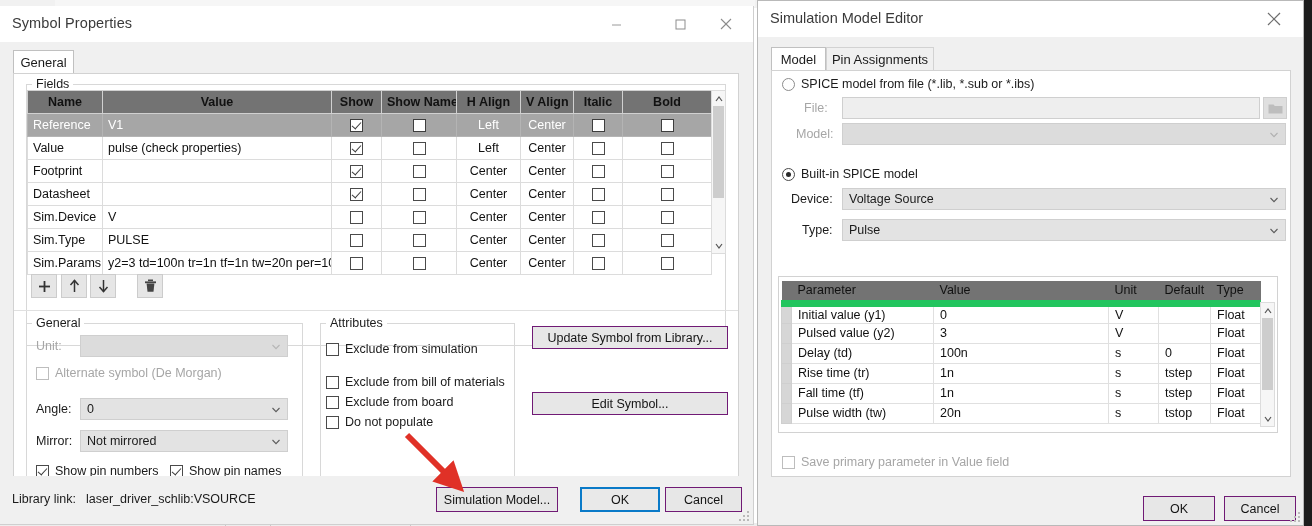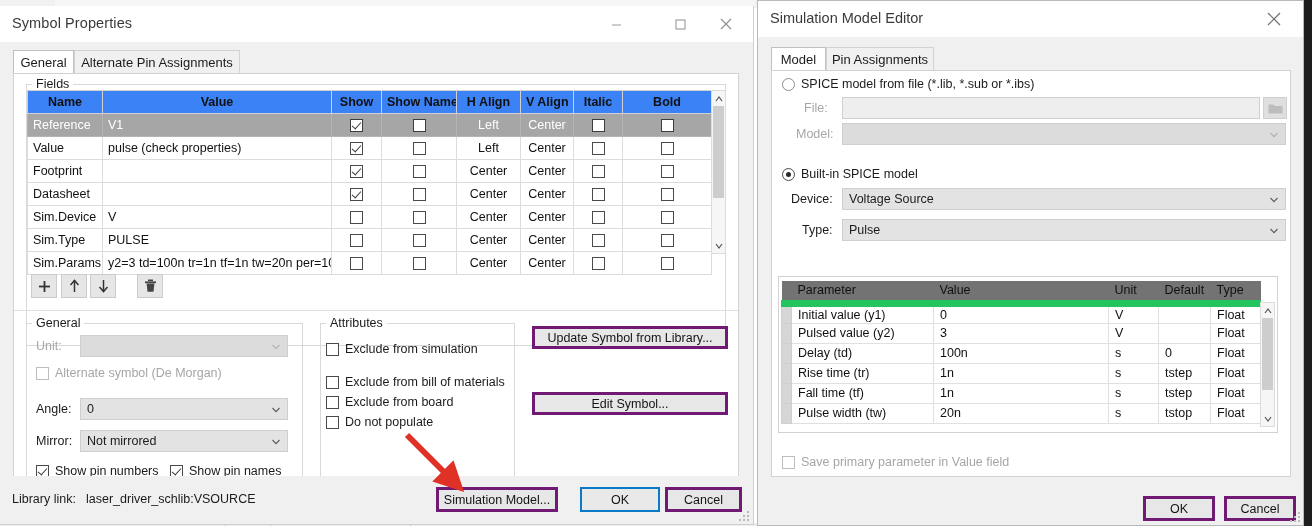--- a/index.html
+++ b/index.html
@@ -56,21 +56,21 @@
   
   .groupbox{position:absolute;border:1px solid #d8d8d8;box-sizing:border-box;}
   .grouplabel{position:absolute;background:#ffffff;padding:0 4px;font-size:12.5px;color:#1b1b1b;}
 
   
   .tbl{position:absolute;border-collapse:collapse;table-layout:fixed;}
   .tbl th,.tbl td{
     border:1px solid #dcdcdc;font-weight:normal;font-size:12.5px;color:#111;
     padding:0 5px;height:23px;box-sizing:border-box;overflow:hidden;white-space:nowrap;
   }
-  .tbl th{background:#3b82f6;font-weight:bold;text-align:center;border-color:#d0d0d0;}
+  .tbl th{background:#737373;font-weight:bold;text-align:center;border-color:#d0d0d0;}
   .tbl tr.selrow td{background:#a6a6a6;color:#ffffff;border-color:#b4b4b4;}
   .tbl td.ctr{text-align:center;}
   .tbl td.chk{text-align:center;padding:0;}
 
   .cb{
     display:inline-block;width:13px;height:13px;border:1px solid #4a4a4a;
     background:#ffffff;box-sizing:border-box;position:relative;vertical-align:middle;
   }
   .cb.on::after{
     content:"";position:absolute;left:3px;top:0px;width:4px;height:8px;
@@ -102,21 +102,21 @@
   .combo .caret{position:absolute;right:7px;top:7px;width:8px;height:8px;}
   .combo.dis{color:#a9a9a9;background:#dcdcdc;}
   .txtin{
     position:absolute;height:22px;background:#eeeeee;border:1px solid #cfcfcf;box-sizing:border-box;
     display:flex;align-items:center;padding-left:6px;font-size:12.5px;color:#1b1b1b;
   }
   .chkrow{position:absolute;display:flex;align-items:center;gap:6px;white-space:nowrap;font-size:12.5px;color:#1b1b1b;}
   .chkrow.dis{color:#a6a6a6;}
 
   .btn{
-    position:absolute;background:#e7e7e7;border:3px solid #701a75;box-sizing:border-box;
+    position:absolute;background:#e7e7e7;border:1px solid #701a75;box-sizing:border-box;
     display:flex;align-items:center;justify-content:center;font-size:12.5px;color:#141414;
   }
   .btn.primary{border:2px solid #0a7ac8;background:#e9e9e9;}
 
   .sep{position:absolute;background:#e0e0e0;height:1px;}
 
   
   .botbar{position:absolute;left:0;bottom:0;width:753px;height:48px;background:#f0f0f0;}
 
   
@@ -184,23 +184,20 @@
             <line x1="11" y1="1" x2="1" y2="11" stroke="#8d8d8d" stroke-width="1.1"></line>
           </svg>
       </div>
     </div>
 
     <div class="client">
 
       <div class="tabstrip">
         <div class="tab active" style="left:0;width:61px;">
           <span>General</span>
-        </div>
-        <div class="tab" style="left:61px;width:166px;">
-          <span>Alternate Pin Assignments</span>
         </div>
       </div>
 
       <div class="tabpanel"></div>
 
       <div class="groupbox" style="left:26px;top:42px;width:700px;height:262px;"></div>
       <div class="grouplabel" style="left:32px;top:35px;">Fields</div>
 
       <table class="tbl" id="fields-table" style="left:27px;top:48px;width:684px;">
         <colgroup>

